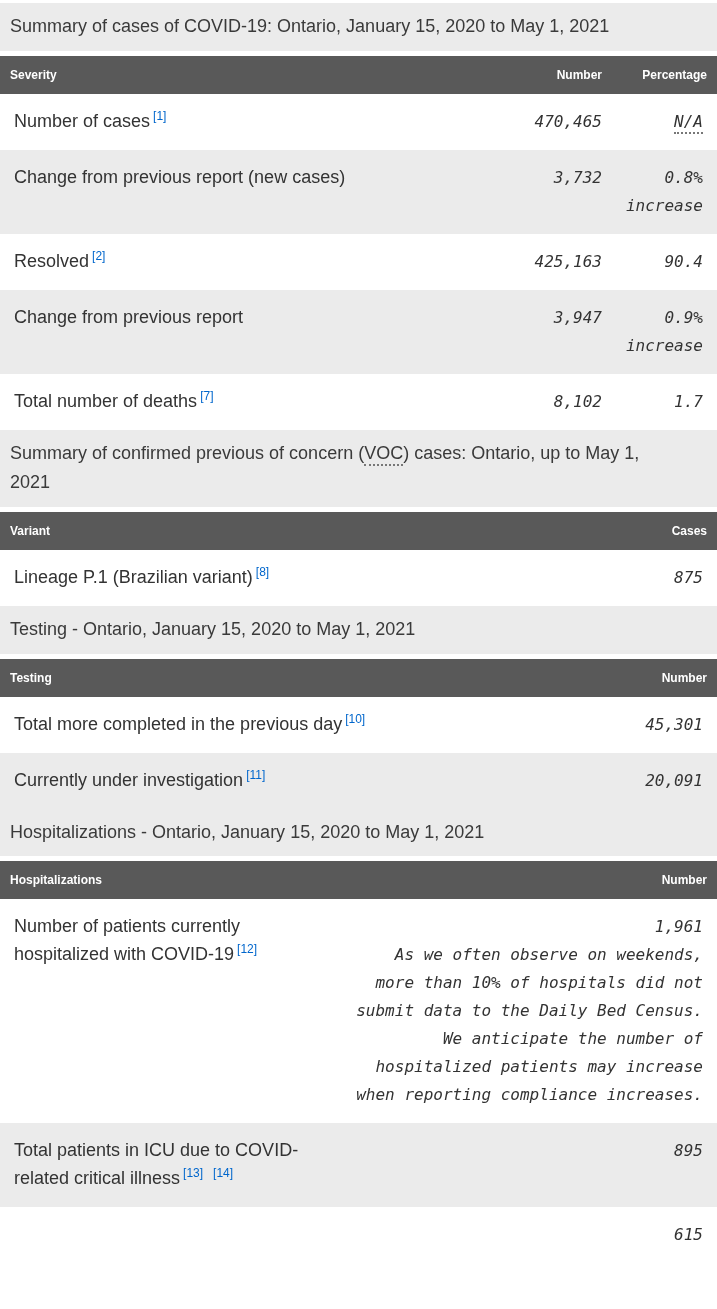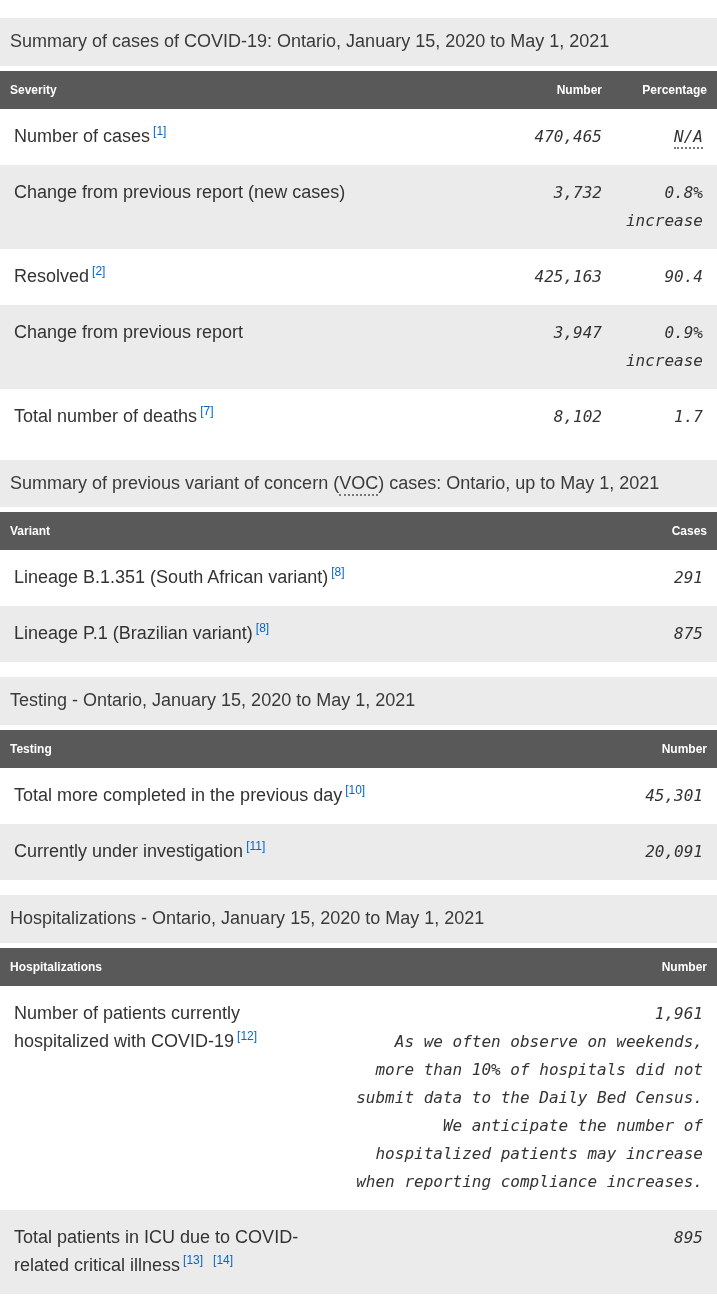--- a/index.html
+++ b/index.html
@@ -10,21 +10,21 @@
     font-family:"Liberation Sans", sans-serif;
     color:#333333;
   }
   .page{width:717px;padding-top:3px;}
   .caption{
     background:#ebebeb;
     color:#3a3a3a;
     font-size:18px;
     line-height:1.65;
     padding:9px 52px 9px 10px;
-    margin:15px 0 5px 0;
+    margin:0 0 5px 0;
   }
   table{
     width:100%;
     border-collapse:collapse;
     table-layout:fixed;
   }
   th{
     background:#595959;
     color:#ffffff;
     font-size:12px;
@@ -119,39 +119,33 @@
       <tr>
         <td>
           <span>Total number of deaths</span><sup><a href="#">[7]</a></sup>
         </td>
         <td class="num no-rpad">8,102</td>
         <td class="num">1.7</td>
       </tr>
     </tbody>
   </table>
 
-  <div class="caption"><span>Summary of previous variant of concern (</span><span class="abbr">VOC</span><span>) cases: Ontario, up to May 1, 2021</span></div>
+  <div class="caption"><span>Summary of confirmed previous of concern (</span><span class="abbr">VOC</span><span>) cases: Ontario, up to May 1, 2021</span></div>
   <table>
     <colgroup>
         <col>
         <col style="width:120px">
       </colgroup>
     <thead>
       <tr>
         <th class="first">Variant</th>
         <th>Cases</th>
       </tr>
     </thead>
     <tbody>
-      <tr>
-        <td>
-          <span>Lineage B.1.351 (South African variant)</span><sup><a href="#">[8]</a></sup>
-        </td>
-        <td class="num">291</td>
-      </tr>
       <tr>
         <td>
           <span>Lineage P.1 (Brazilian variant)</span><sup><a href="#">[8]</a></sup>
         </td>
         <td class="num">875</td>
       </tr>
     </tbody>
   </table>
 
   <div class="caption">Testing - Ontario, January 15, 2020 to May 1, 2021</div>

